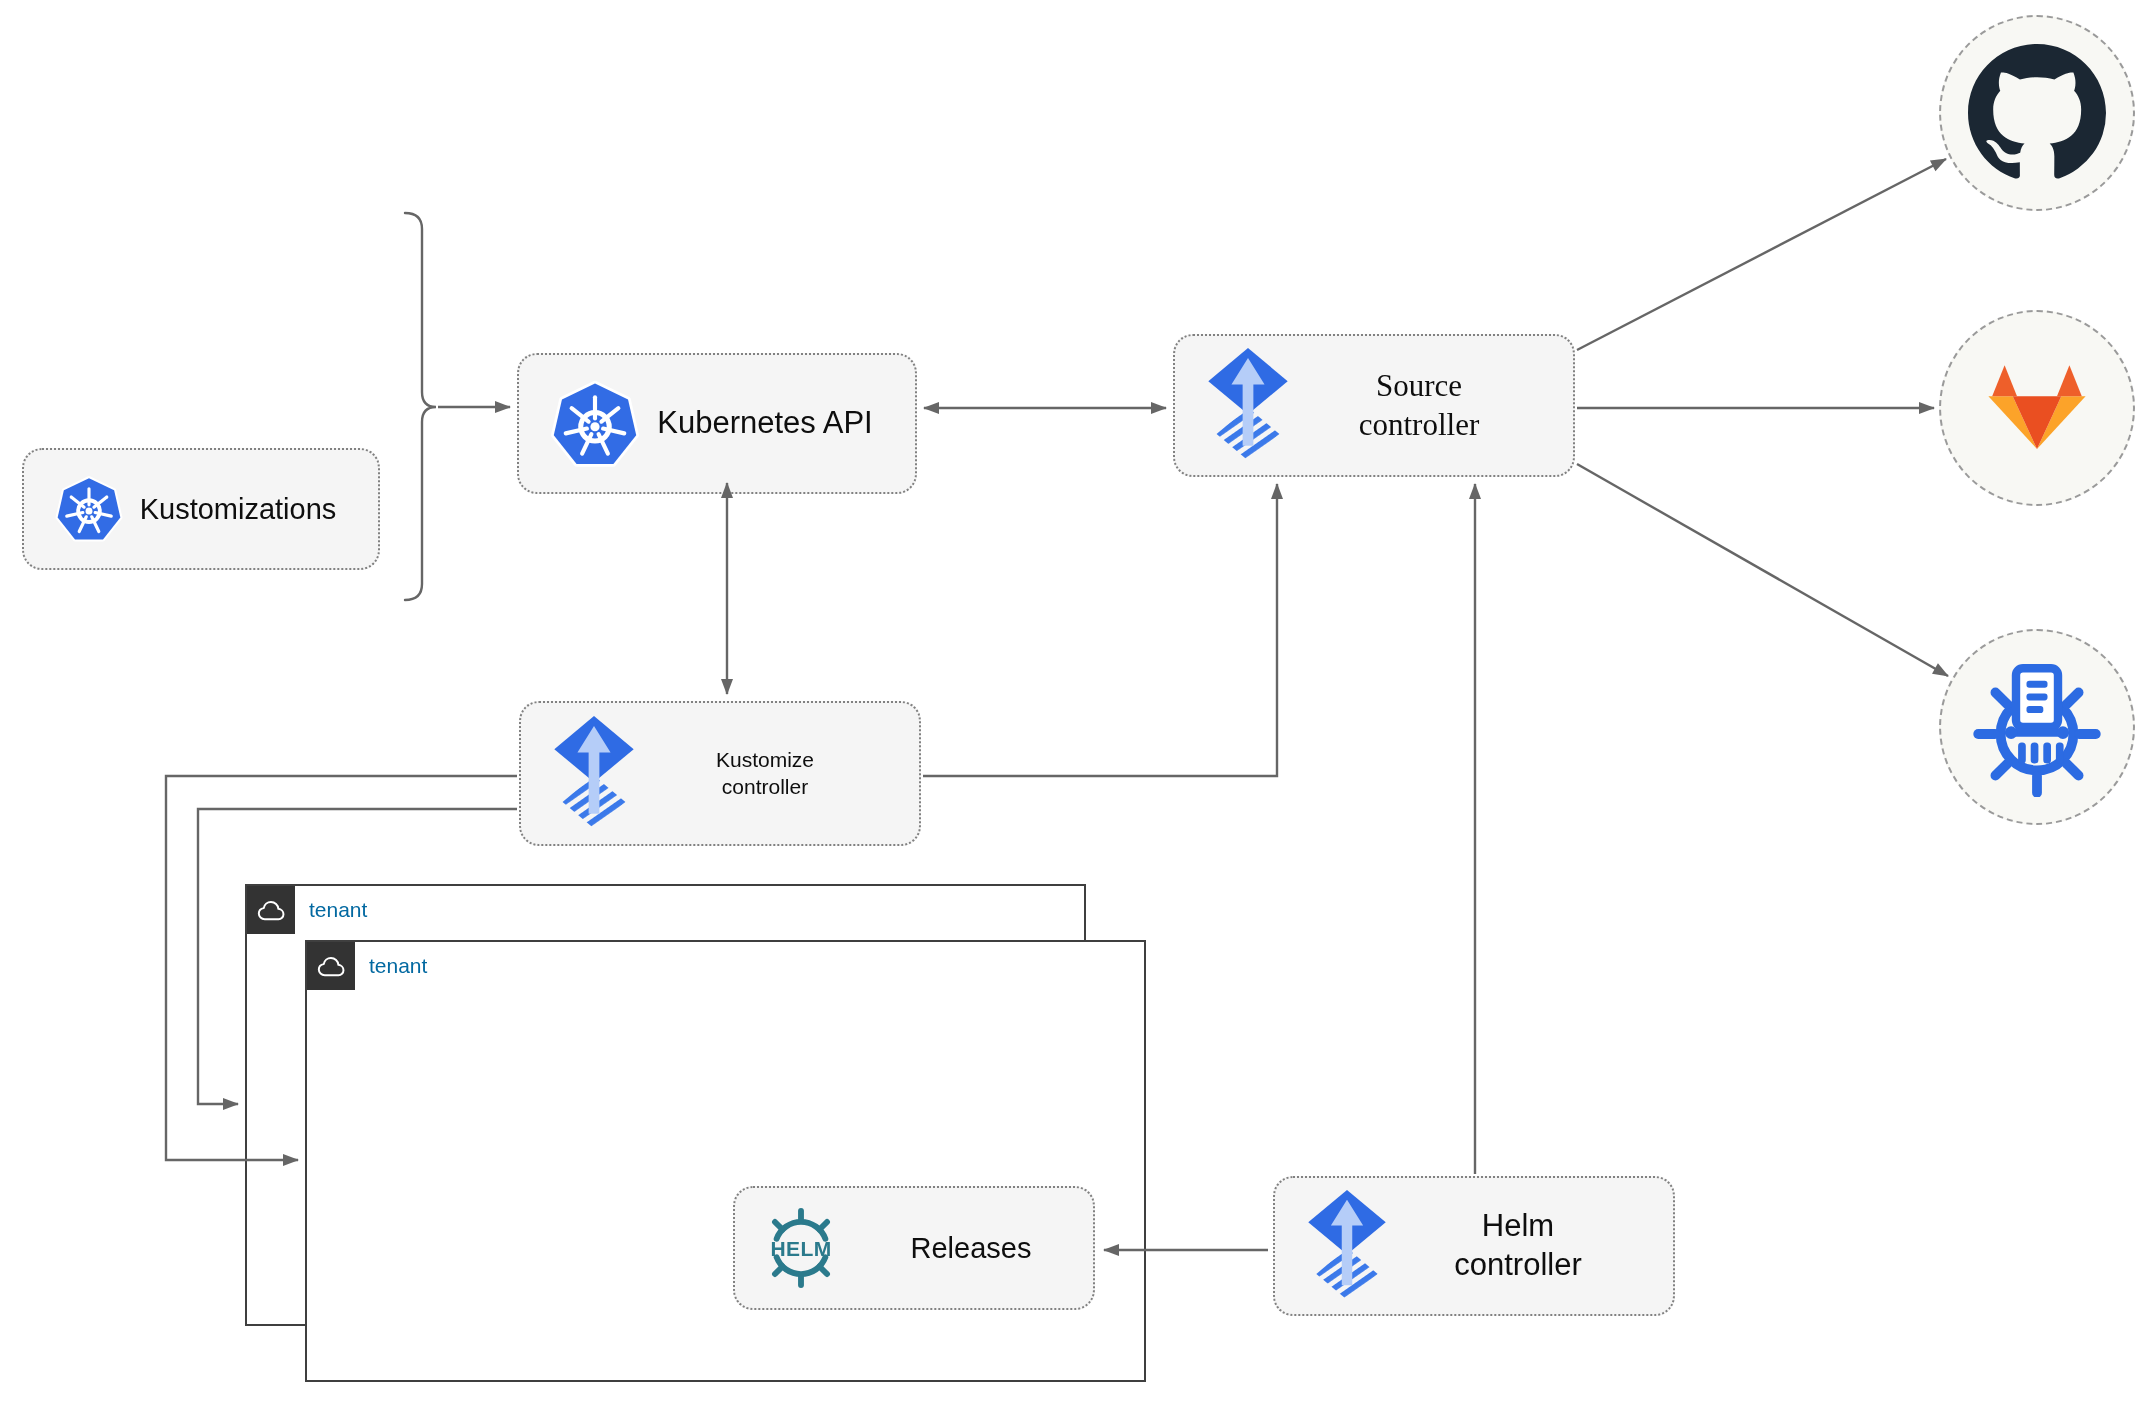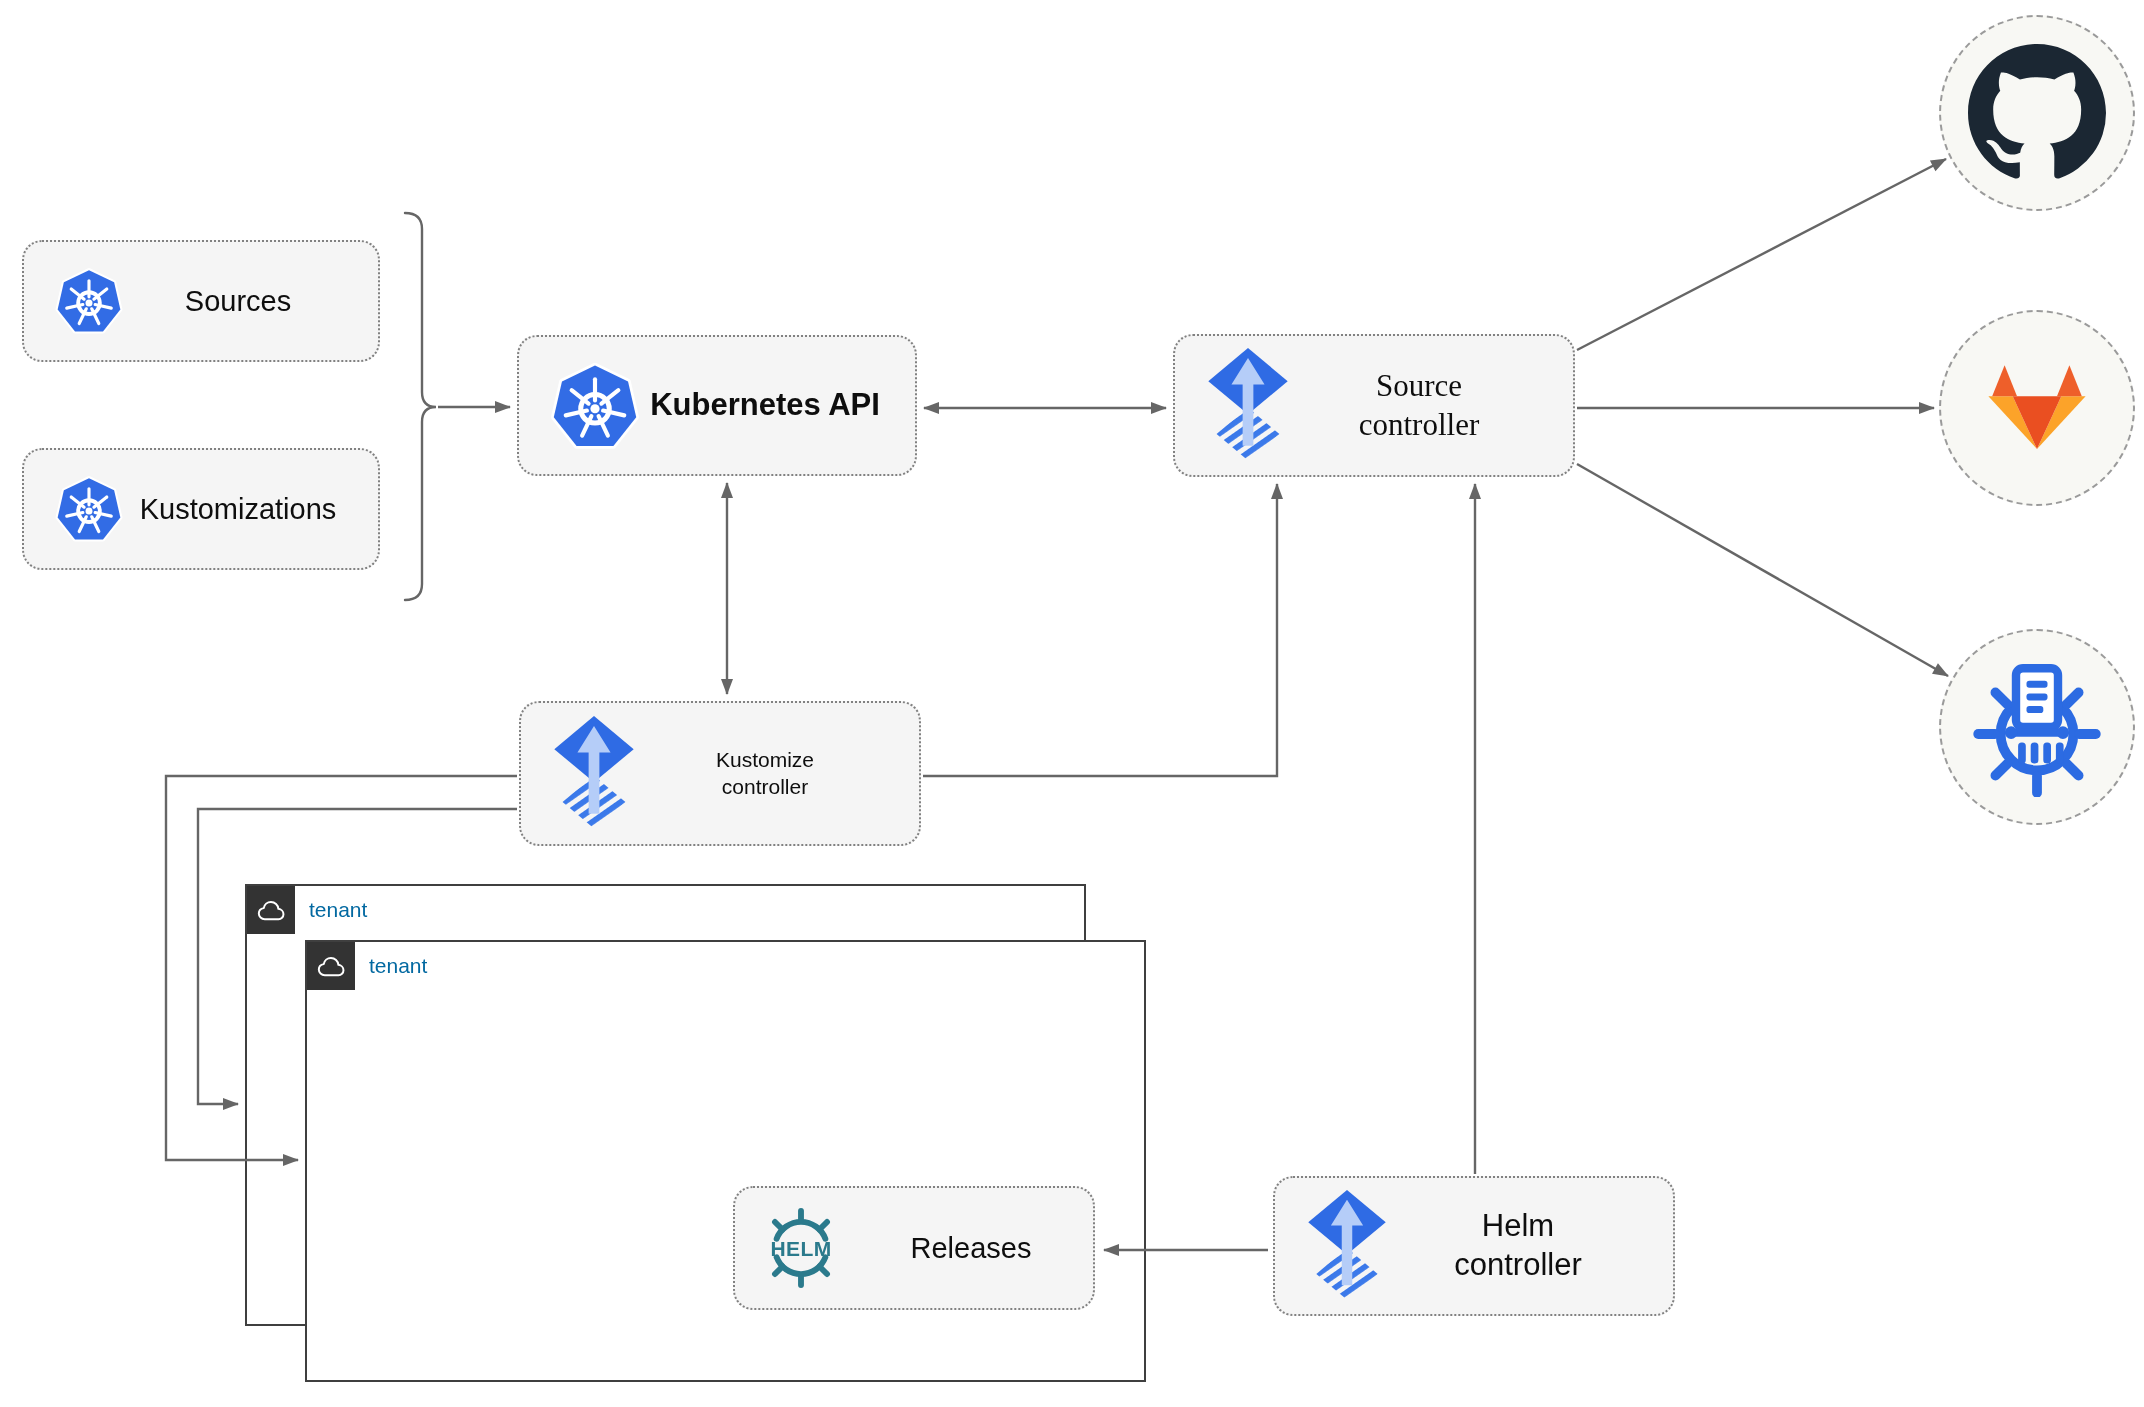--- a/index.html
+++ b/index.html
@@ -142,39 +142,31 @@
 
   <div class="tenant" style="left:305px; top:940px; width:841px; height:442px;">
     <div class="tab">
       <svg width="31" height="23">
           <use href="#i-cloud"></use>
         </svg>
     </div>
     <div class="tlabel">tenant</div>
   </div>
 
-  <div class="node" style="left:22px; top:240px; width:358px; height:122px;">
+
+  <div class="node" style="left:22px; top:448px; width:358px; height:122px;">
     <span class="nicon">
       <svg width="70" height="70">
           <use href="#i-k8s"></use>
         </svg>
       </span>
-    <span class="label">Sources</span>
-  </div>
-
-  <div class="node" style="left:22px; top:448px; width:358px; height:122px;">
-    <span class="nicon">
-      <svg width="70" height="70">
-          <use href="#i-k8s"></use>
-        </svg>
-      </span>
     <span class="label">Kustomizations</span>
   </div>
 
-  <div class="node" style="left:517px; top:335px; width:400px; height:141px;font-weight:bold;">
+  <div class="node" style="left:517px; top:353px; width:400px; height:141px;">
     <span class="nicon">
       <svg width="92" height="92">
           <use href="#i-k8s"></use>
         </svg>
       </span>
     <span class="label" style="font-size:31px;">Kubernetes API</span>
   </div>
 
   <div class="node" style="left:1173px; top:334px; width:402px; height:143px;font-family:Liberation Serif, serif;">
     <span class="nicon">

